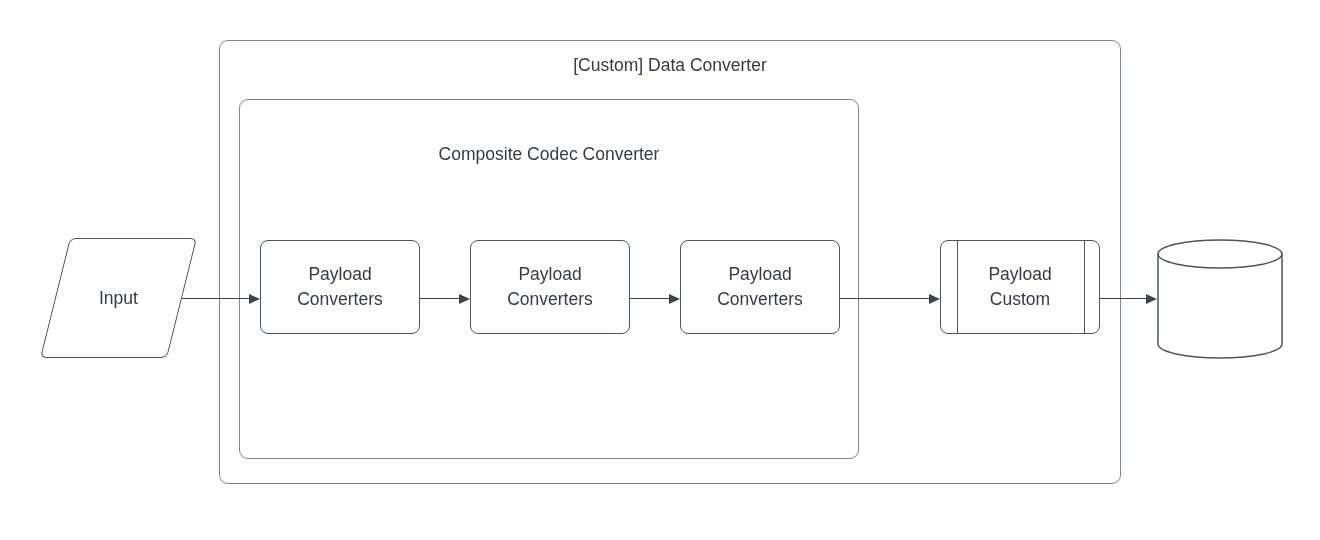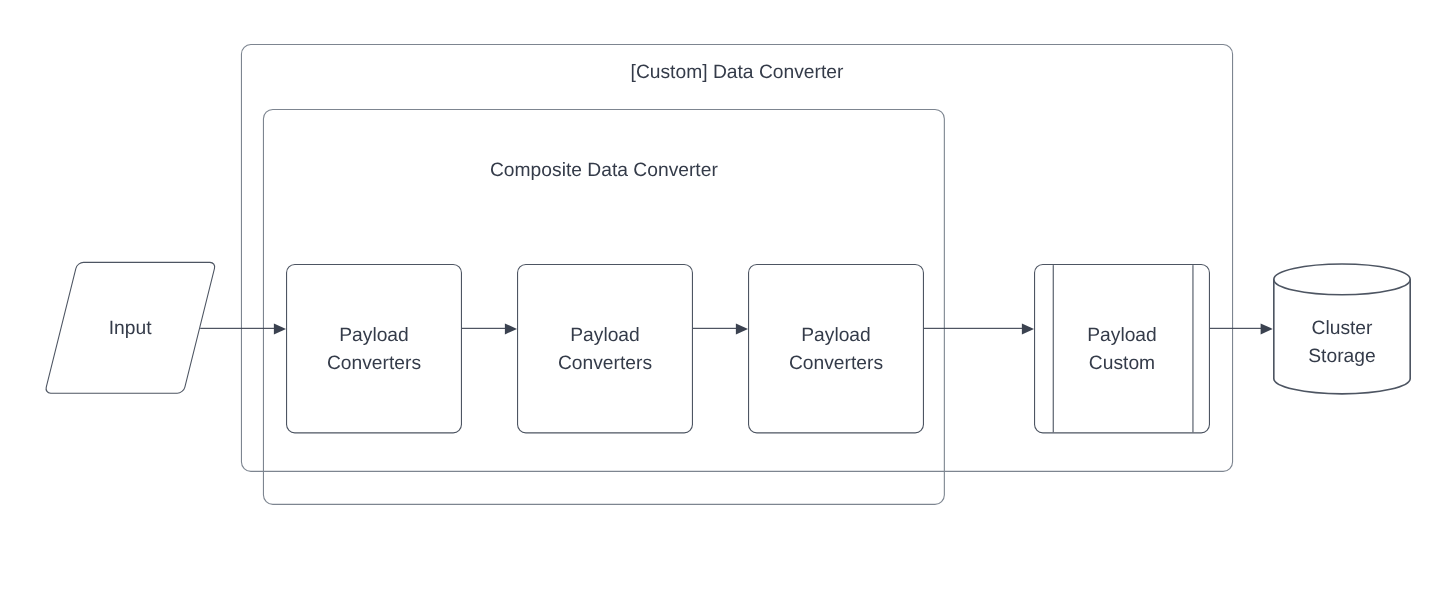--- a/index.html
+++ b/index.html
@@ -24,30 +24,30 @@
     background: transparent;
   }
   .container-title {
     position: absolute;
     left: 0; right: 0;
     text-align: center;
     font-size: 17.5px;
     color: #343b49;
     white-space: nowrap;
   }
-  .outer-container { left: 219px; top: 40px; width: 902px; height: 389px; }
+  .outer-container { left: 219px; top: 40px; width: 902px; height: 444px; }
   .outer-container .container-title { top: 14px; }
   .inner-container { left: 239px; top: 99px; width: 620px; height: 360px; }
   .inner-container .container-title { top: 44px; }
 
   
   .node-box {
     position: absolute;
     width: 160px;
-    height: 154px;
+    height: 94px;
     border: 1.5px solid #4d5562;
     border-radius: 8px;
     background: #ffffff;
     display: flex;
     align-items: center;
     justify-content: center;
     text-align: center;
     font-size: 17.5px;
     line-height: 25px;
     color: #343b49;
@@ -121,21 +121,21 @@
 </head>
 <body>
 
 <div class="canvas">
 
   <div class="container outer-container">
     <div class="container-title">[Custom] Data Converter</div>
   </div>
 
   <div class="container inner-container">
-    <div class="container-title">Composite Data Converter</div>
+    <div class="container-title">Composite Codec Converter</div>
   </div>
 
   <div class="parallelogram">
     <div class="label">Input</div>
   </div>
 
   <div class="node-box box-1">
     <div>
       <span>Payload</span><br>
       <span>Converters</span>
@@ -163,26 +163,20 @@
       <span>Payload</span><br>
       <span>Custom</span>
     </div>
   </div>
 
   <div class="cylinder-wrap">
     <svg width="126" height="120" viewBox="0 0 126 120">
       <path d="M1,15 A62,14 0 0 1 125,15 L125,105 A62,14 0 0 1 1,105 Z" fill="#ffffff" stroke="#4d5562" stroke-width="1.5"></path>
       <path d="M1,15 A62,14 0 0 0 125,15" fill="none" stroke="#4d5562" stroke-width="1.5"></path>
     </svg>
-    <div class="cylinder-label">
-      <div>
-        <span>Cluster</span><br>
-        <span>Storage</span>
-      </div>
-    </div>
   </div>
 
   <div>
     <div class="arrow-line" style="left:182px; top:298px; width:69px;"></div>
     <div class="arrow-head" style="left:249px; top:294px;"></div>
   </div>
 
   <div>
     <div class="arrow-line" style="left:420px; top:298px; width:40px;"></div>
     <div class="arrow-head" style="left:459px; top:294px;"></div>

